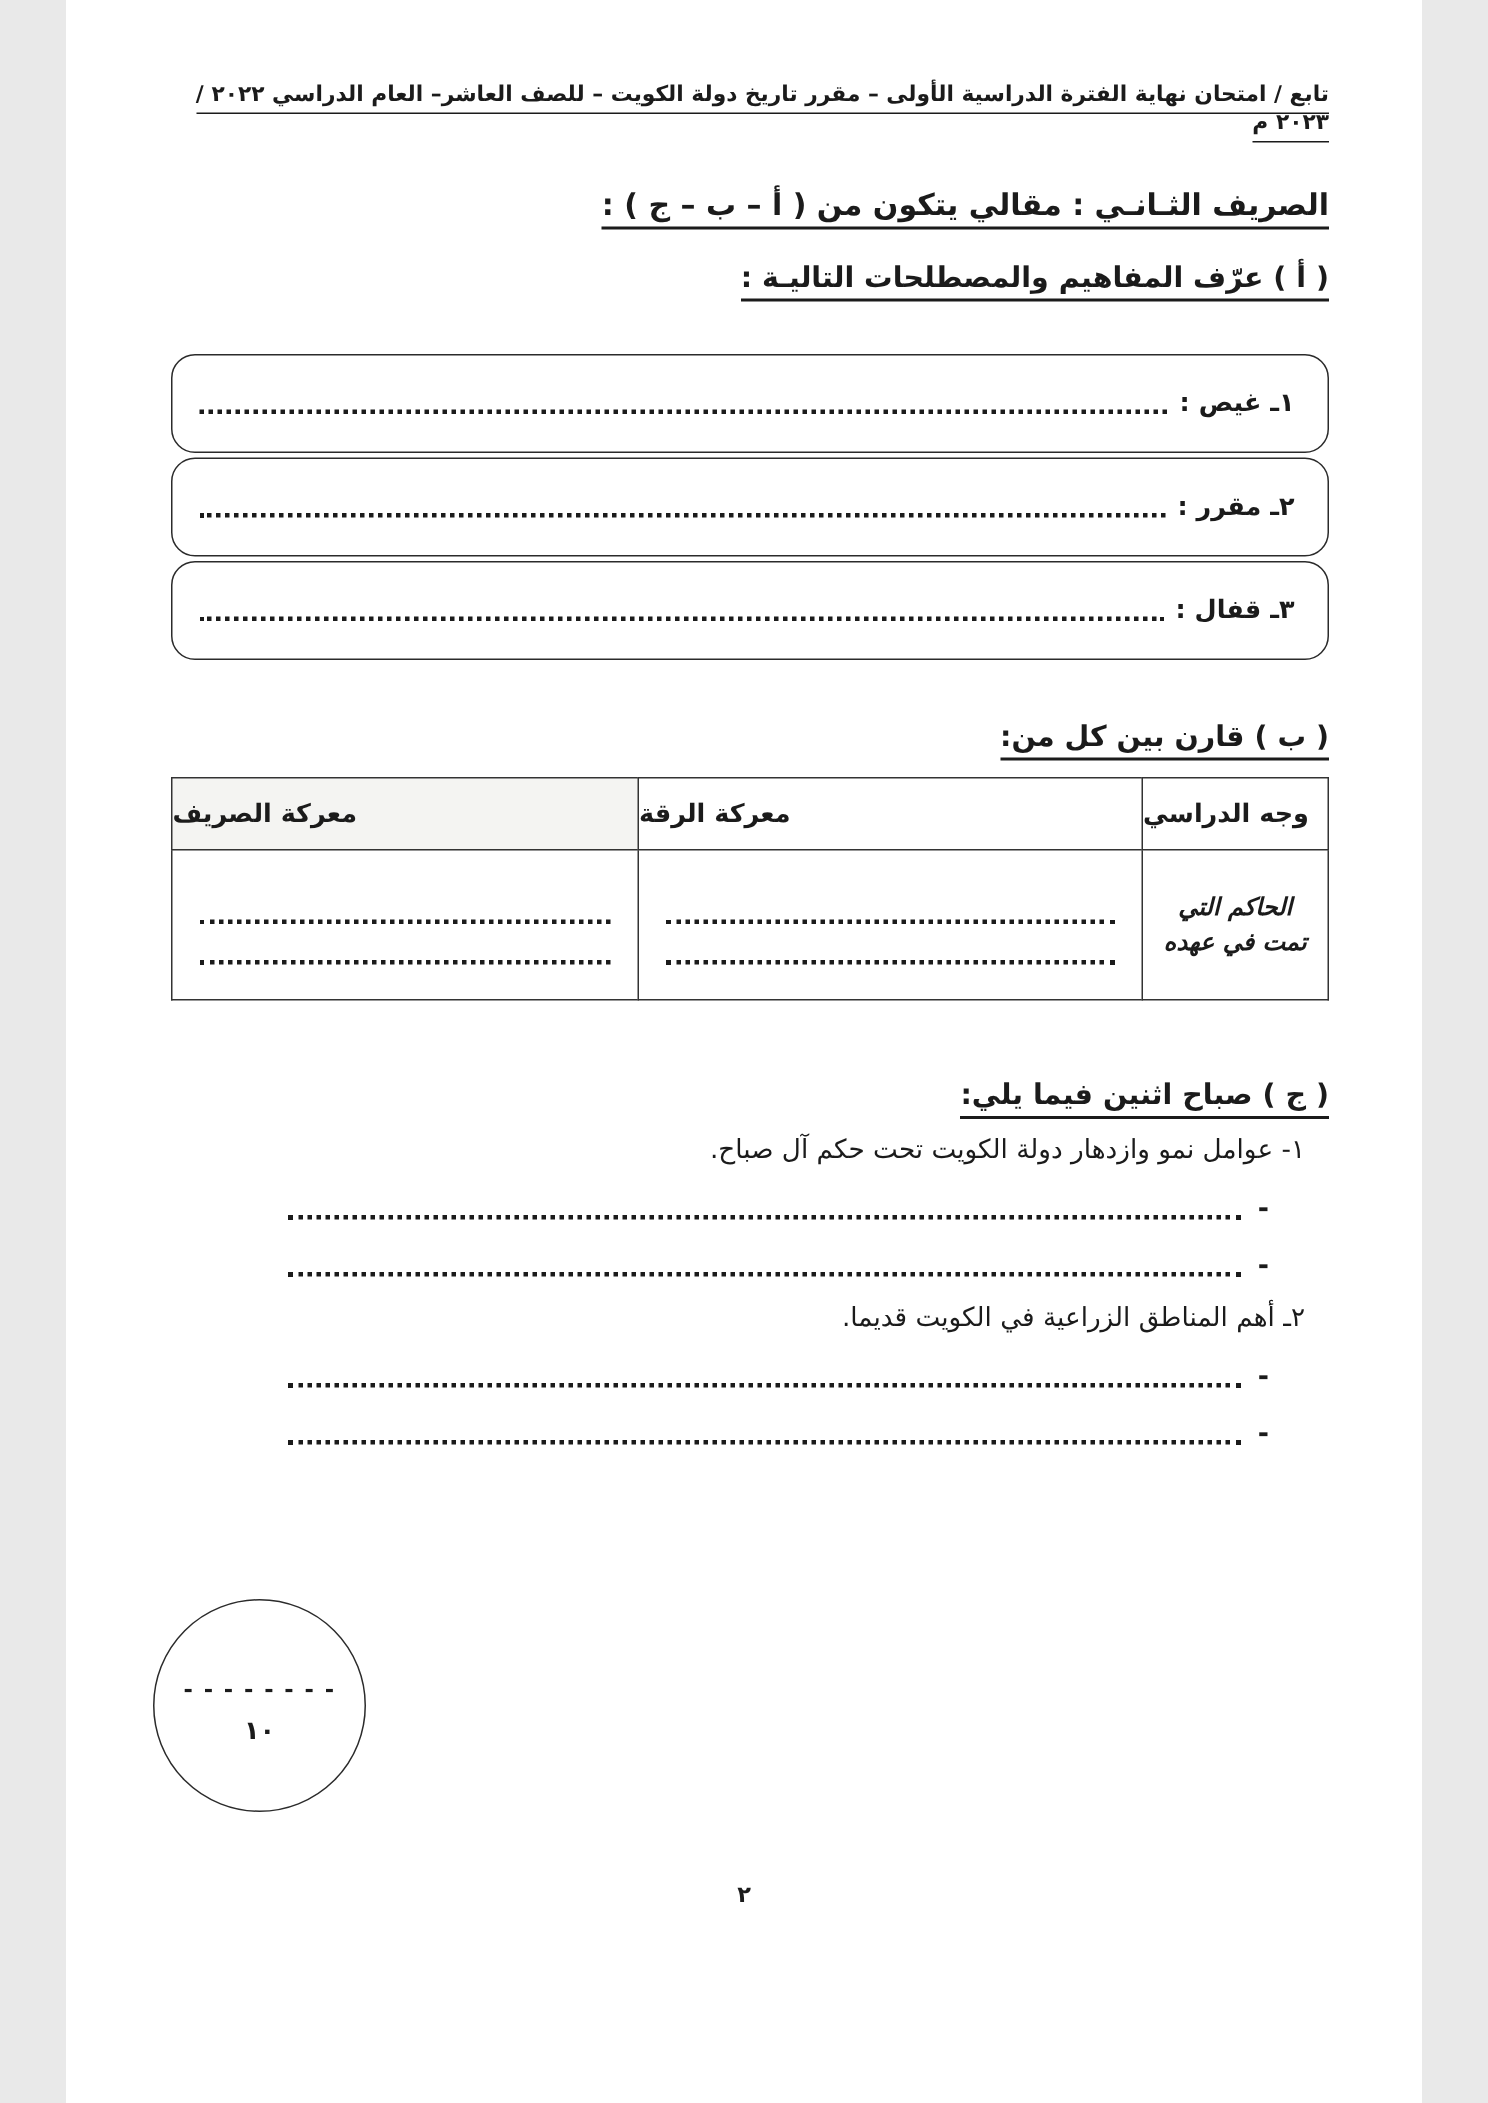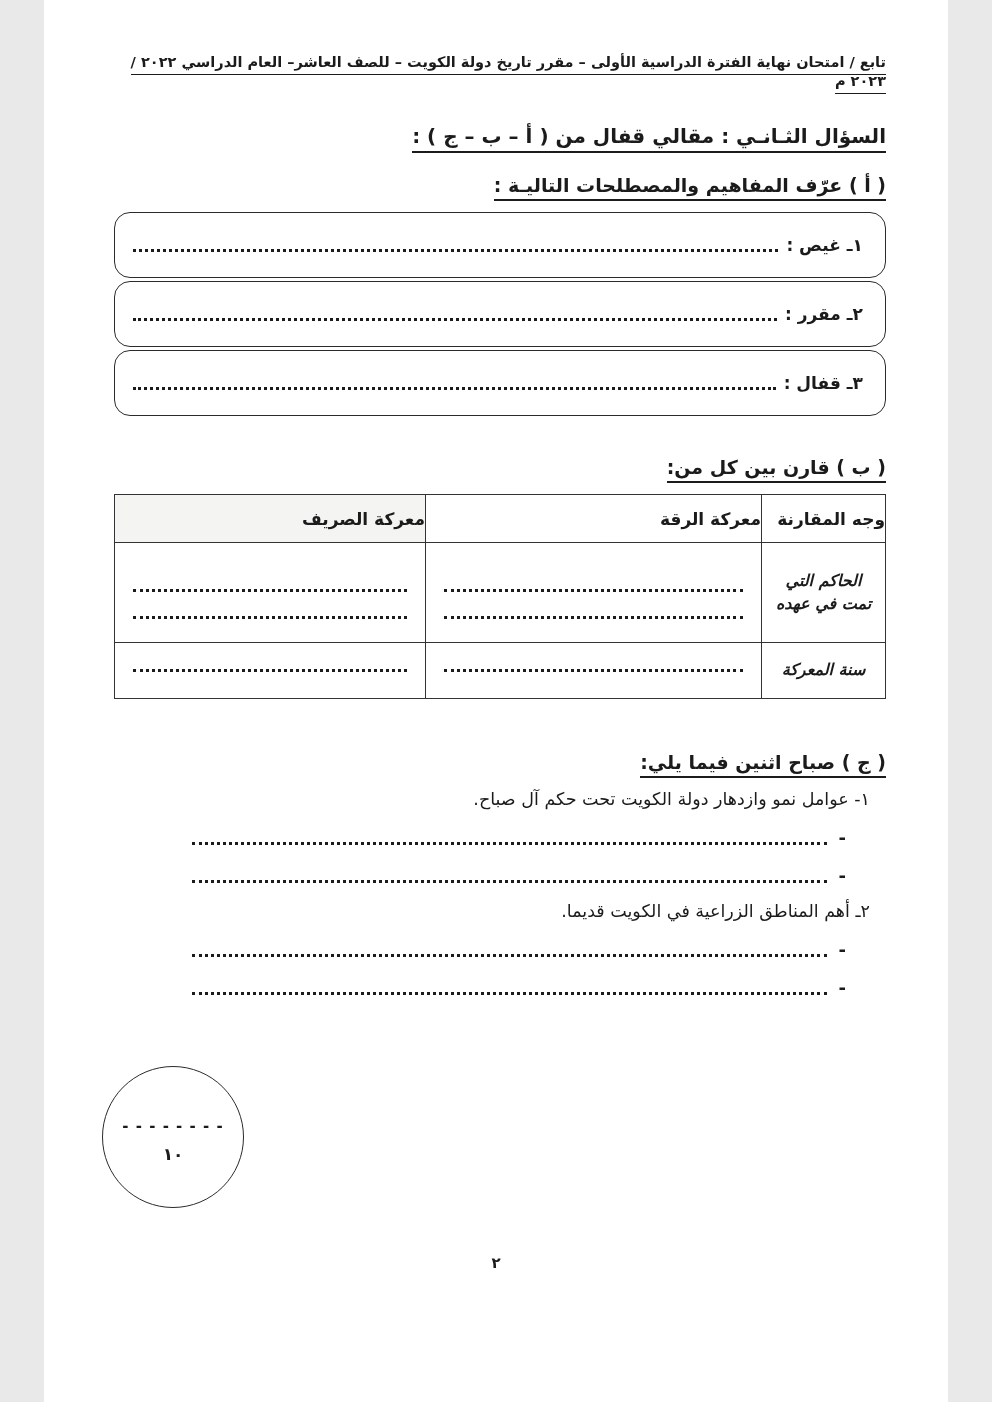--- a/index.html
+++ b/index.html
@@ -16,35 +16,35 @@
   .header-text { font-size:14.5px; font-weight:bold; border-bottom:1.6px solid #1b1b1b; padding-bottom:4px; letter-spacing:0.2px; }
 
   .q-title { margin-top:34px; font-size:20px; font-weight:bold; }
   .q-title .ul, .part-heading .ul { border-bottom:2px solid #1b1b1b; padding-bottom:3px; }
 
   .part-heading { font-size:19px; font-weight:bold; }
   .part-a-heading { margin-top:26px; }
   .part-b-heading { margin-top:40px; }
   .part-c-heading { margin-top:52px; }
 
-  .def-boxes { margin-top:16px; }
+  .def-boxes { margin-top:40px; }
   .def-box {
     border:1.7px solid #2b2b2b; border-radius:16px; height:66px;
     display:flex; align-items:center; padding:0 22px 0 18px; margin-bottom:3px;
     background:#fff;
   }
   .def-label { font-size:17px; font-weight:bold; white-space:nowrap; }
   .dotted-fill { flex:1; height:13px; border-bottom:3px dotted #1b1b1b; margin-right:8px; }
 
   table.compare-table {
     width:100%; margin-top:16px; border-collapse:collapse;
     border:1.8px solid #333;
   }
   .compare-table th, .compare-table td { border:1.7px solid #333; vertical-align:middle; }
-  .compare-table th { height:48px; font-size:17px; font-weight:bold; text-align:right; }
+  .compare-table th { height:48px; font-size:17px; font-weight:bold; text-align:left; }
   .col-aspect { width:124px; }
   .col-riqqa  { width:336px; }
   .th-sarif   { background:#f4f4f2; }
   .aspect-cell { text-align:center; font-weight:bold; font-size:16px; padding:6px 8px; line-height:1.4;font-style:italic; }
   .row-ruler  { height:100px; }
   .row-year   { height:56px; }
   .cell-lines { padding:0 14px; }
   .dotline { border-bottom:3px dotted #1b1b1b; height:0; margin:22px 4px 0 4px; }
   .dotline + .dotline { margin-top:24px; }
   .cell-lines.single .dotline { margin-top:0; }
@@ -69,21 +69,21 @@
 
 <div class="page">
 
   <div class="artifact-dot"></div>
 
   <div class="header-line">
     <span class="header-text">تابع / امتحان نهاية الفترة الدراسية الأولى – مقرر تاريخ دولة الكويت – للصف العاشر– العام الدراسي ٢٠٢٢ / ٢٠٢٣ م</span>
   </div>
 
   <div class="q-title">
-    <span class="ul">السؤال الثـانـي : مقالي قفال من ( أ – ب – ج ) :</span>
+    <span class="ul">الصريف الثـانـي : مقالي يتكون من ( أ – ب – ج ) :</span>
   </div>
 
   <div class="part-heading part-a-heading">
     <span class="ul">( أ ) عرّف المفاهيم والمصطلحات التاليـة :</span>
   </div>
 
   <div class="def-boxes">
     <div class="def-box">
       <span class="def-label">١ـ غيص :</span>
       <span class="dotted-fill"></span>
@@ -98,48 +98,35 @@
     </div>
   </div>
 
   <div class="part-heading part-b-heading">
     <span class="ul">( ب ) قارن بين كل من:</span>
   </div>
 
   <table class="compare-table">
     <tbody>
         <tr>
-      <th class="col-aspect">وجه المقارنة</th>
+      <th class="col-aspect">وجه الدراسي</th>
       <th class="col-riqqa">معركة الرقة</th>
       <th class="th-sarif">معركة الصريف</th>
     </tr>
     <tr class="row-ruler">
       <td class="aspect-cell">الحاكم التي تمت في عهده</td>
       <td>
         <div class="cell-lines">
           <div class="dotline"></div>
           <div class="dotline"></div>
         </div>
       </td>
       <td>
         <div class="cell-lines">
           <div class="dotline"></div>
-          <div class="dotline"></div>
-        </div>
-      </td>
-    </tr>
-    <tr class="row-year">
-      <td class="aspect-cell">سنة المعركة</td>
-      <td>
-        <div class="cell-lines single">
-          <div class="dotline"></div>
-        </div>
-      </td>
-      <td>
-        <div class="cell-lines single">
           <div class="dotline"></div>
         </div>
       </td>
     </tr>
   </tbody>
     </table>
 
   <div class="part-heading part-c-heading">
     <span class="ul">( ج ) صباح اثنين فيما يلي:</span>
   </div>

